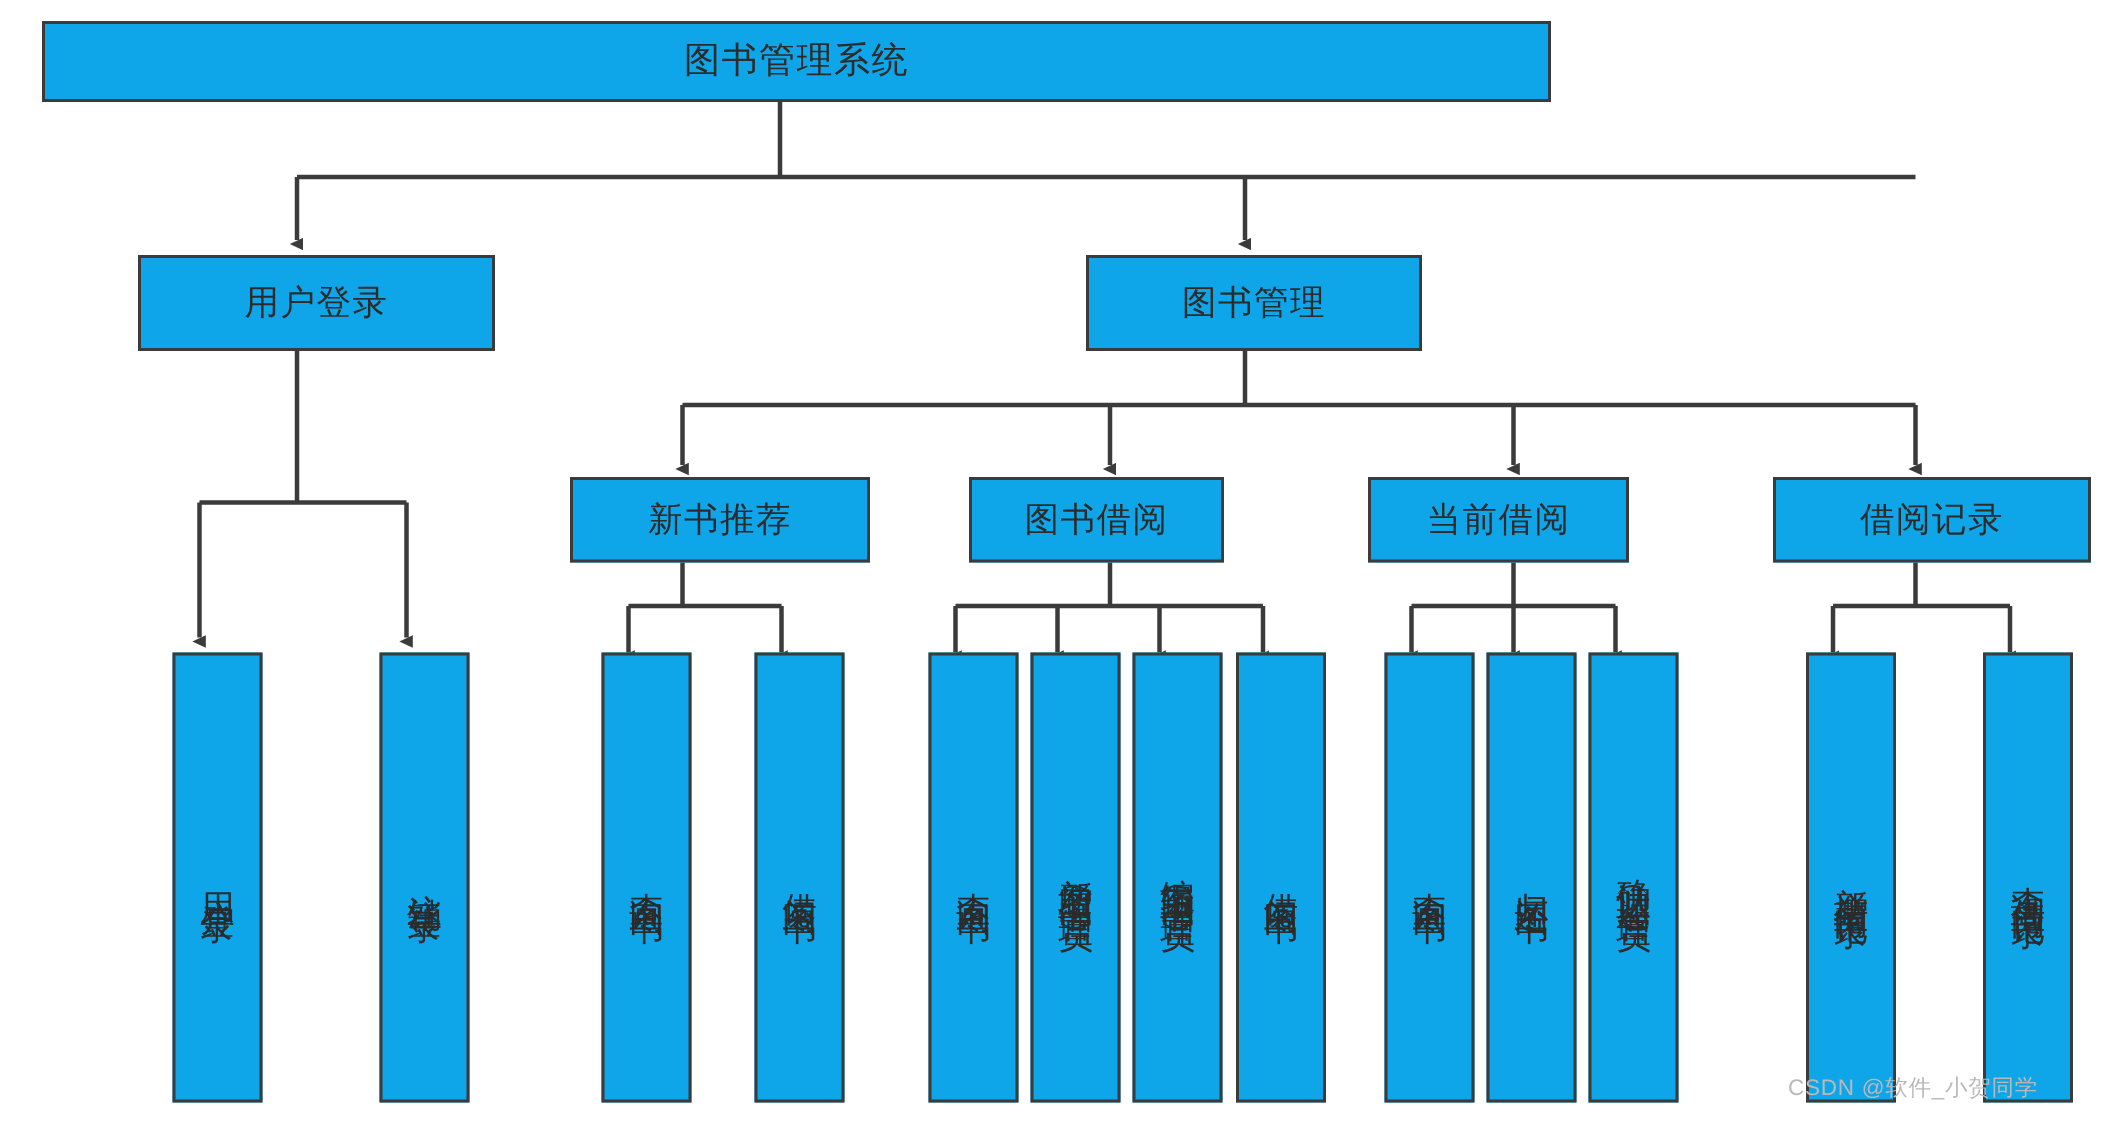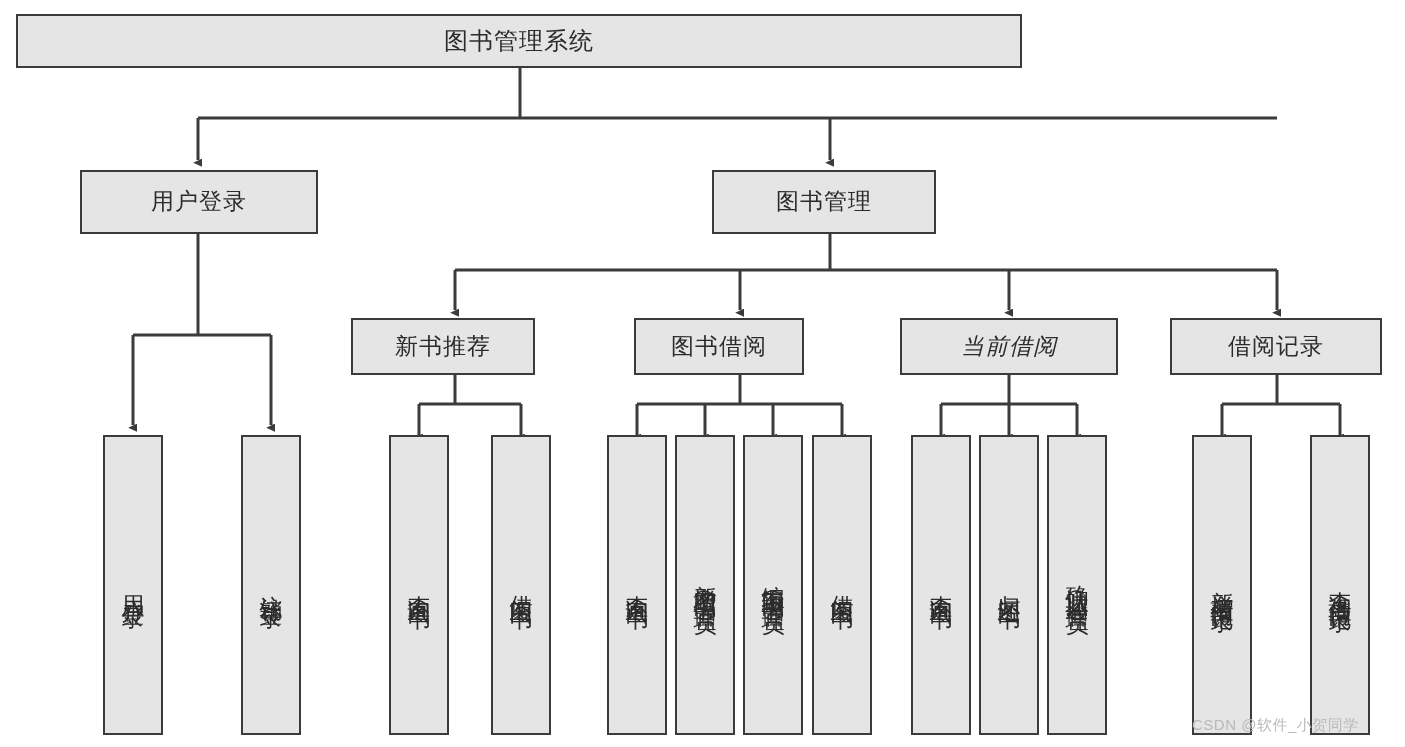--- a/index.html
+++ b/index.html
@@ -22,25 +22,26 @@
     left: 0;
     top: 0;
     width: 1405px;
     height: 747px;
     pointer-events: none;
   }
   .node {
     position: absolute;
     box-sizing: border-box;
     border: 2.5px solid #3b3b3b;
-    background: #e5e5e5;
+    background: #0ea5e9;
     display: flex;
     align-items: center;
     justify-content: center;
     color: #2b2b2b;
+    margin-left: 12px;
   }
   .node.horiz {
     font-size: 23px;
     letter-spacing: 1px;
     line-height: 1.1;
   }
   .node.root {
     font-size: 24px;
   }
   .node.leaf {
@@ -125,27 +126,27 @@
     <span>图书管理系统</span>
   </div>
 
   <div class="node horiz" style="left:80px; top:170px; width:238px; height:64px;">
     <span>用户登录</span>
   </div>
   <div class="node horiz" style="left:712px; top:170px; width:224px; height:64px;">
     <span>图书管理</span>
   </div>
 
-  <div class="node horiz" style="left:351px; top:318px; width:184px; height:57px;">
+  <div class="node horiz" style="left:368px; top:318px; width:200px; height:57px;">
     <span>新书推荐</span>
   </div>
   <div class="node horiz" style="left:634px; top:318px; width:170px; height:57px;">
     <span>图书借阅</span>
   </div>
-  <div class="node horiz" style="left:900px; top:318px; width:218px; height:57px;font-style:italic;">
+  <div class="node horiz" style="left:900px; top:318px; width:174px; height:57px;">
     <span>当前借阅</span>
   </div>
   <div class="node horiz" style="left:1170px; top:318px; width:212px; height:57px;">
     <span>借阅记录</span>
   </div>
 
   <div class="node leaf" style="left:103px; top:435px; width:60px; height:300px;">
     <span class="vtext">用户登录</span>
   </div>
   <div class="node leaf" style="left:241px; top:435px; width:60px; height:300px;">

